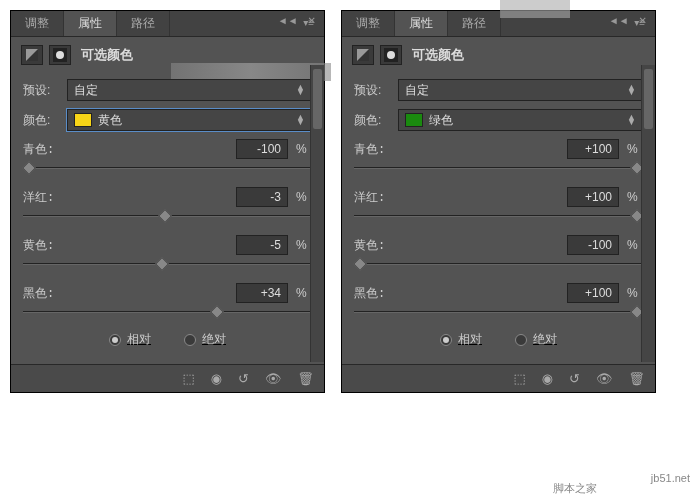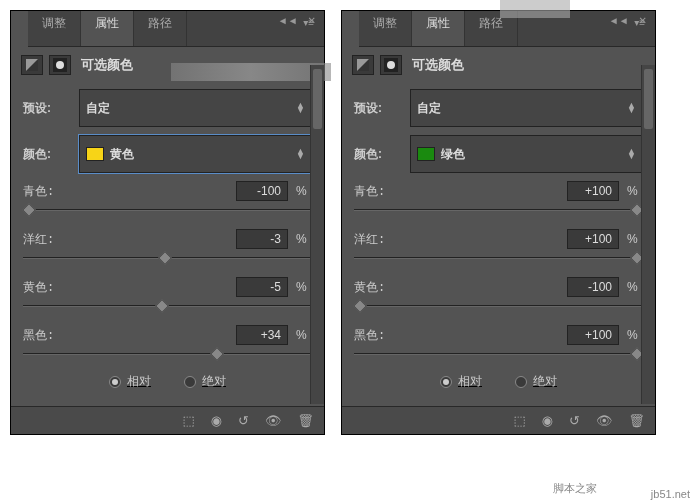--- a/index.html
+++ b/index.html
@@ -1,31 +1,31 @@
 <!DOCTYPE html>
 <html><head>
 <meta charset="utf-8">
 <style>
 * { margin: 0; padding: 0; box-sizing: border-box; font-family: "Microsoft YaHei", sans-serif; }
 body { background: #fff; width: 700px; height: 500px; position: relative; }
 .container { display: flex; gap: 16px; padding: 10px; }
 .panel { width: 315px; background: #535353; border: 1px solid #000; position: relative; }
 .header-controls { position: absolute; top: 4px; right: 8px; display: flex; gap: 10px; align-items: center; }
 .collapse-icon, .close-icon, .menu-icon { color: #999; font-size: 10px; cursor: pointer; }
-.tabs { display: flex; height: 36px; background: #424242; border-bottom: 1px solid #282828; margin-left: 17px; }
+.tabs { display: flex; height: 26px; background: #424242; border-bottom: 1px solid #282828; }
 .tab { padding: 4px 14px; color: #aaa; font-size: 12px; cursor: pointer; border-right: 1px solid #333; }
 .tab.active { background: #535353; color: #ddd; font-family: Liberation Serif, serif; }
 .panel-top { display: flex; align-items: center; padding: 8px 10px; gap: 6px; font-weight: bold; }
 .adj-icon { width: 22px; height: 20px; background: #3a3a3a; border: 1px solid #222; display: flex; align-items: center; justify-content: center; }
 .mask-icon { width: 22px; height: 20px; background: #3a3a3a; border: 1px solid #222; display: flex; align-items: center; justify-content: center; }
 .adj-title { color: #ddd; font-size: 13px; margin-left: 4px; }
 .panel-body { padding: 6px 12px 8px 12px; position: relative; }
-.row { display: flex; align-items: center; margin-bottom: 8px; gap: 8px; font-weight: bold; }
+.row { display: flex; align-items: center; margin-bottom: 8px; gap: 8px; }
 .label { color: #ccc; font-size: 12px; min-width: 36px; }
-.select { flex: 1; height: 38px; background: #454545; border: 1px solid #222; display: flex; align-items: center; justify-content: space-between; padding: 8px 6px; color: #ddd; font-size: 12px; cursor: pointer; margin-left: 12px; }
+.select { flex: 1; height: 22px; background: #454545; border: 1px solid #222; display: flex; align-items: center; justify-content: space-between; padding: 8px 6px; color: #ddd; font-size: 12px; cursor: pointer; }
 .select.highlight { outline: 1px solid #5a8dc8; }
 .swatch { width: 18px; height: 14px; border: 1px solid #222; margin-right: 6px; }
 .select-content { display: flex; align-items: center; }
 .arrows { color: #aaa; font-size: 9px; line-height: 5px; }
 .slider-group { margin: 4px 0 12px 0; }
 .slider-row { display: flex; align-items: center; gap: 8px; margin-bottom: 2px; }
 .slider-label { color: #ccc; font-size: 12px; min-width: 40px; font-family: Liberation Mono, monospace; }
 .value-box { width: 52px; height: 20px; background: #3a3a3a; border: 1px solid #222; color: #ddd; font-size: 12px; text-align: right; padding: 2px 6px; margin-left: auto; }
 .percent { color: #ccc; font-size: 12px; width: 16px; }
 .slider-track { height: 14px; position: relative; margin: 2px 0; }
@@ -33,21 +33,21 @@
 .thumb { position: absolute; top: 2px; width: 10px; height: 10px; background: #888; transform: translateX(-50%) rotate(45deg); border: 1px solid #444; }
 .radios { display: flex; justify-content: center; gap: 33px; margin: 8px 0; text-decoration: underline; }
 .radio { display: flex; align-items: center; gap: 6px; cursor: pointer; }
 .radio-dot { width: 12px; height: 12px; border-radius: 50%; border: 1px solid #888; background: #3a3a3a; display: flex; align-items: center; justify-content: center; }
 .radio-dot.checked::after { content: ""; width: 6px; height: 6px; border-radius: 50%; background: #ccc; }
 .radio-label { color: #ccc; font-size: 12px; }
 .footer { display: flex; justify-content: flex-end; gap: 16px; padding: 6px 10px; border-top: 1px solid #282828; background: #4a4a4a; }
 .footer-icon { color: #aaa; font-size: 13px; cursor: pointer; }
 .scrollbar { position: absolute; right: 0; top: 54px; bottom: 30px; width: 14px; background: #454545; border-left: 1px solid #333; }
 .scroll-thumb { position: absolute; left: 2px; right: 2px; top: 4px; height: 60px; background: #666; border-radius: 2px; }
-.watermark { position: absolute; bottom: 0; right: 10px; font-size: 11px; color: #888; }
+.watermark { position: absolute; bottom: 16px; right: 10px; font-size: 11px; color: #888; }
 .watermark-left { position: absolute; bottom: 4px; right: 103px; font-size: 11px; color: #888; }
 .scribble { position: absolute; top: 52px; left: 160px; width: 160px; height: 18px; background: linear-gradient(90deg,#888,#aaa,#888); opacity: 0.6; }
 .scribble2 { position: absolute; top: 0px; left: 500px; width: 70px; height: 18px; background: #aaa; opacity: 0.6; }
 </style>
 </head>
 <body>
 
 <div class="container">
 
   <div class="panel">

